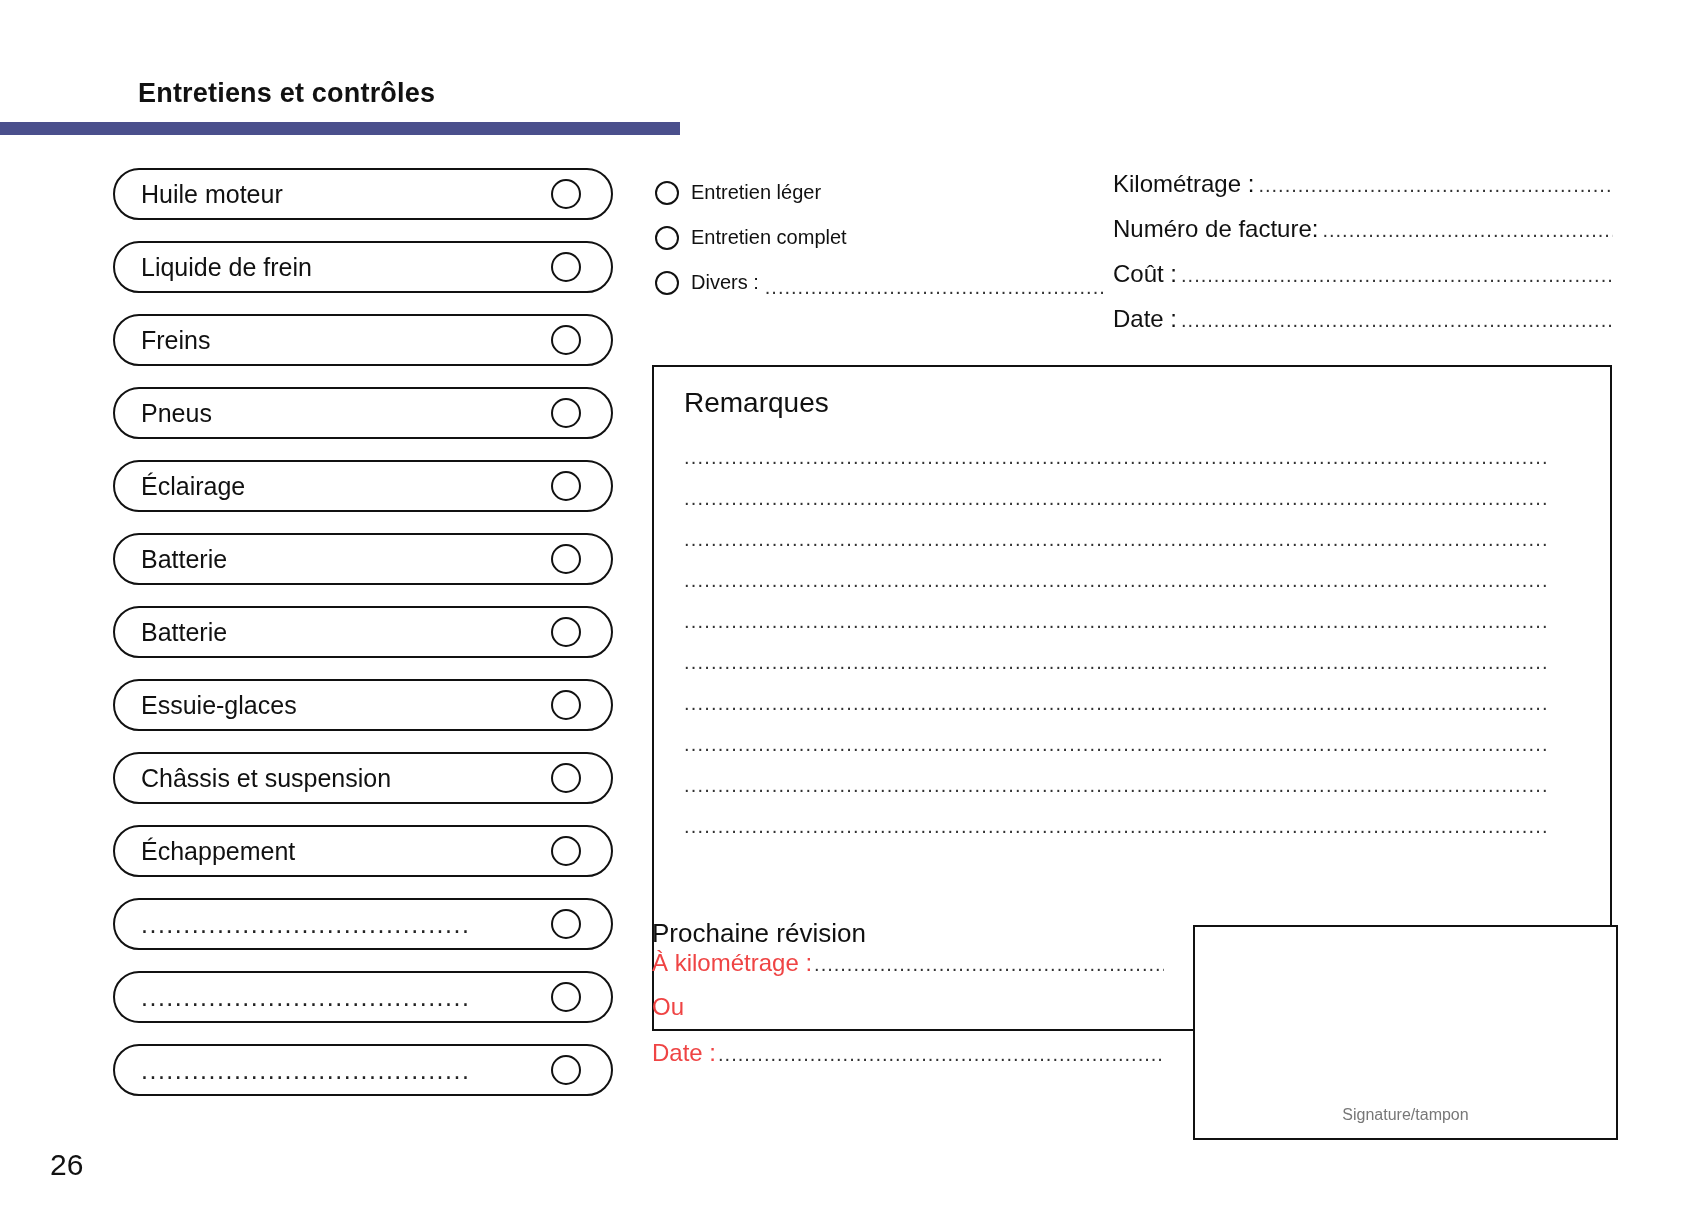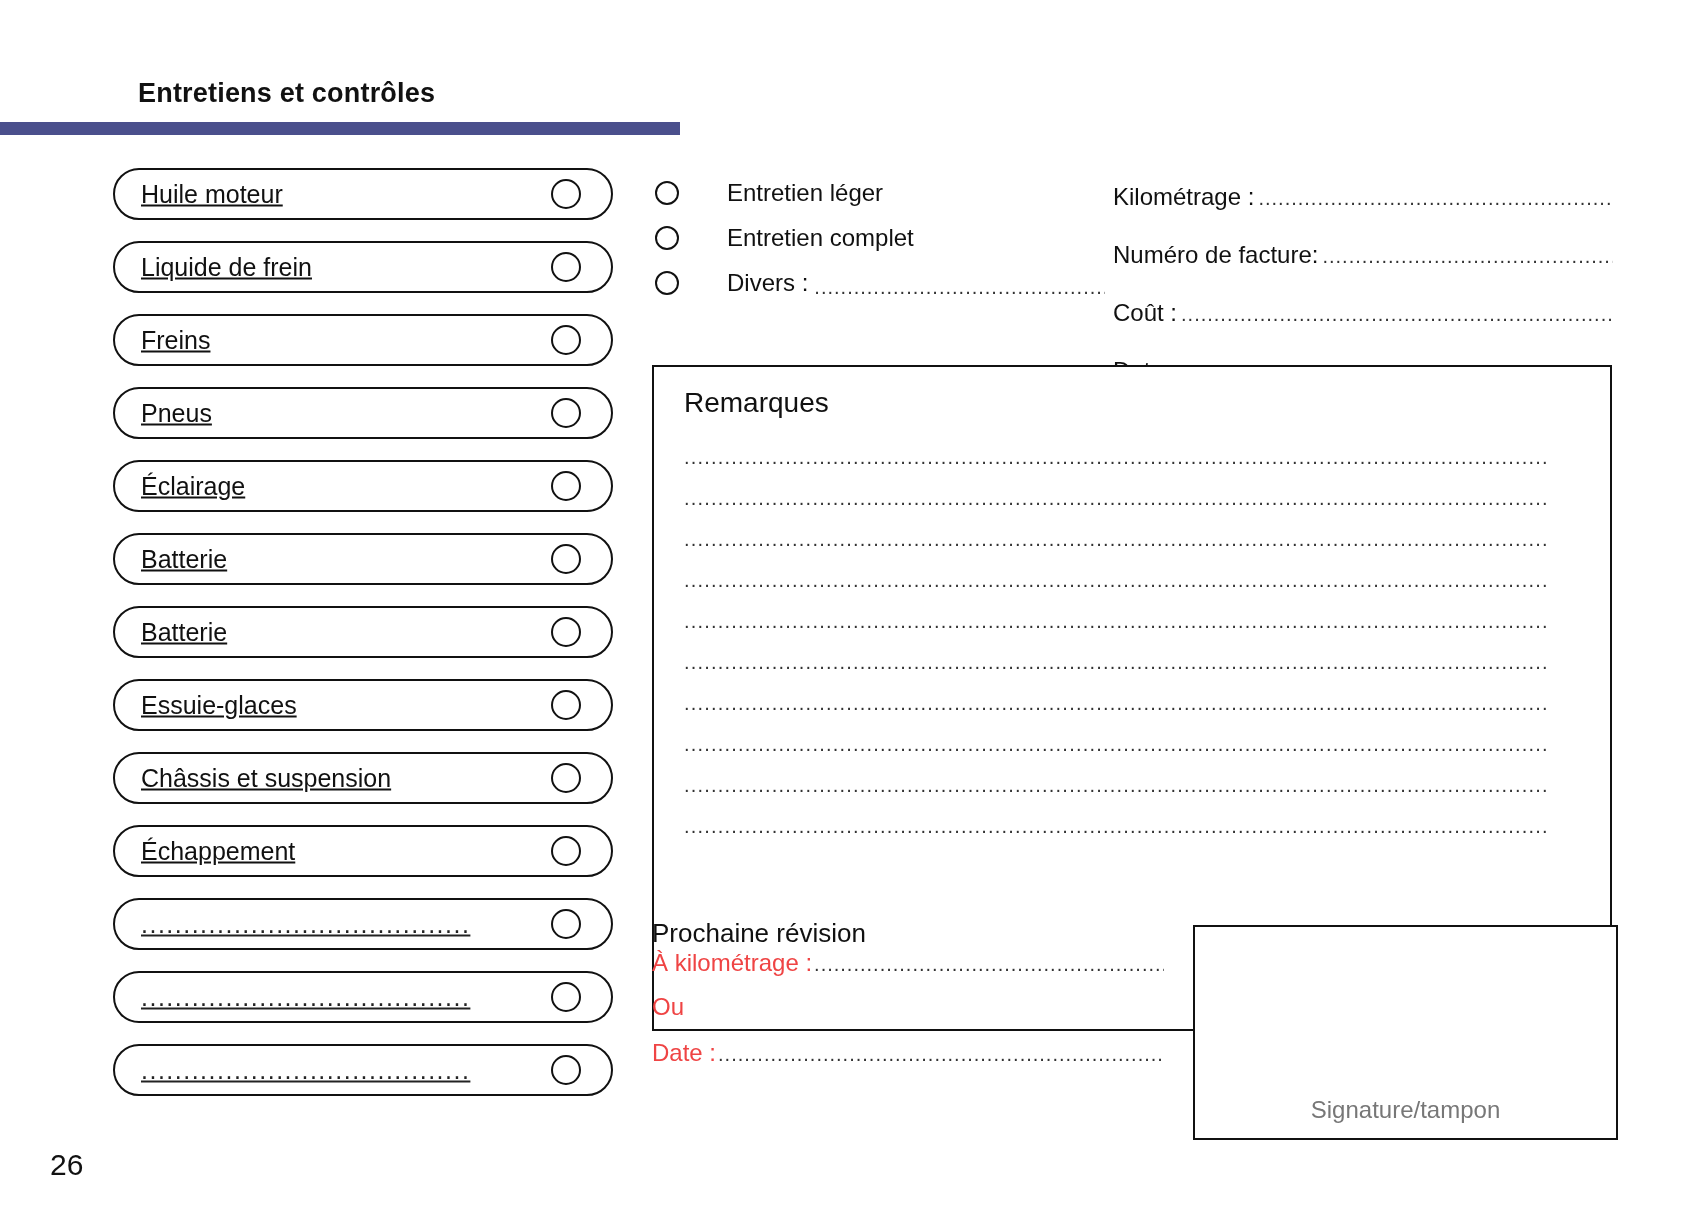--- a/index.html
+++ b/index.html
@@ -62,21 +62,20 @@
     background: #fff;
   }
   .check-label {
     position: absolute;
     left: 26px;
     top: 50%;
     transform: translateY(-50%);
     font-size: 25px;
     color: #111;
     white-space: nowrap;
-    text-decoration: underline;
   }
   .check-label.dots {
     letter-spacing: 1.5px;
     font-size: 25px;
     color: #222;
   }
   .check-circle {
     position: absolute;
     right: 30px;
     top: 50%;
@@ -105,24 +104,23 @@
   .radio {
     width: 24px;
     height: 24px;
     border: 2.5px solid #111;
     border-radius: 50%;
     box-sizing: border-box;
     flex: 0 0 auto;
     margin-right: 12px;
   }
   .option-label {
-    font-size: 24px;
-    color: #111;
-    white-space: nowrap;
-    margin-left: 36px;
+    font-size: 20px;
+    color: #111;
+    white-space: nowrap;
   }
   .option-dots {
     flex: 1 1 auto;
     margin-left: 6px;
     overflow: hidden;
     white-space: nowrap;
     font-size: 20px;
     letter-spacing: 1px;
     color: #333;
     position: relative;
@@ -134,21 +132,20 @@
     position: absolute;
     left: 1113px;
     top: 170px;
     width: 500px;
   }
   .field-row {
     position: relative;
     height: 45px;
     display: flex;
     align-items: baseline;
-    margin-top: 13px;
   }
   .field-label {
     font-size: 24px;
     color: #111;
     white-space: nowrap;
   }
   .field-dots {
     flex: 1 1 auto;
     margin-left: 4px;
     overflow: hidden;
@@ -239,21 +236,21 @@
     border: 2px solid #111;
     box-sizing: border-box;
     background: #fff;
   }
   .signature-caption {
     position: absolute;
     bottom: 14px;
     left: 0;
     width: 100%;
     text-align: center;
-    font-size: 24px;
+    font-size: 16px;
     color: #777;
   }
 
   
   .page-number {
     position: absolute;
     left: 50px;
     top: 1148px;
     font-size: 30px;
     color: #111;

